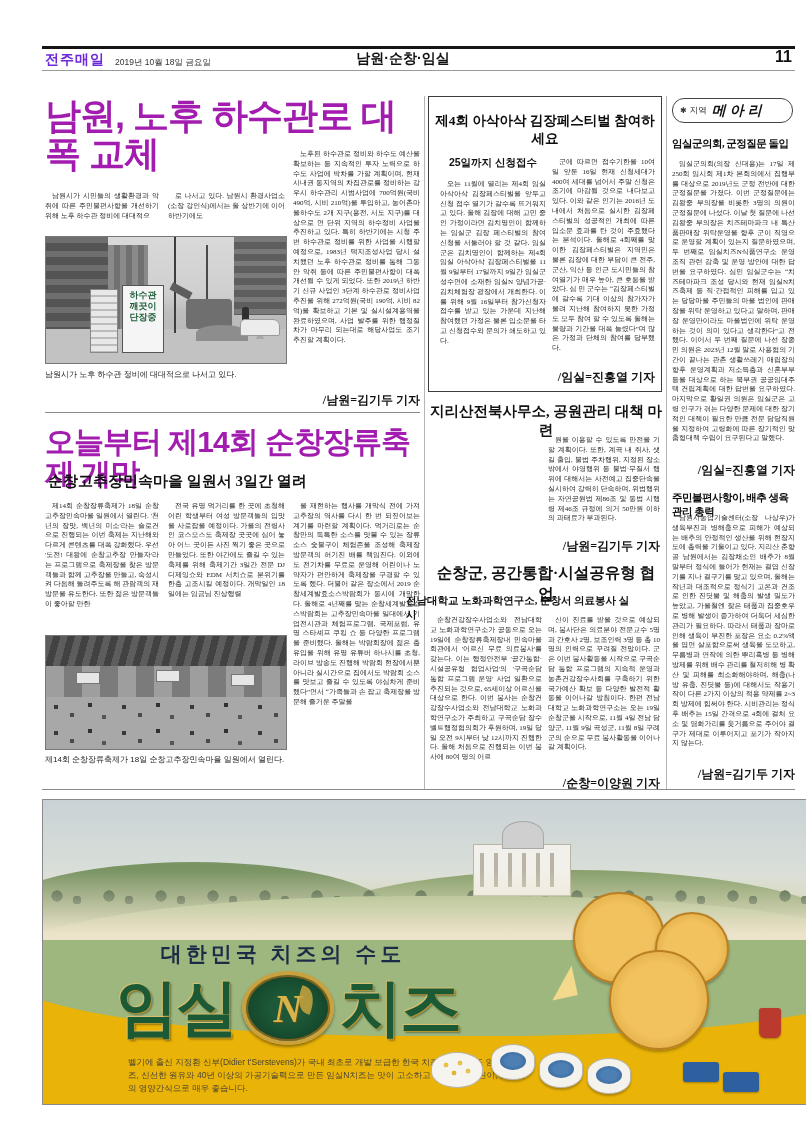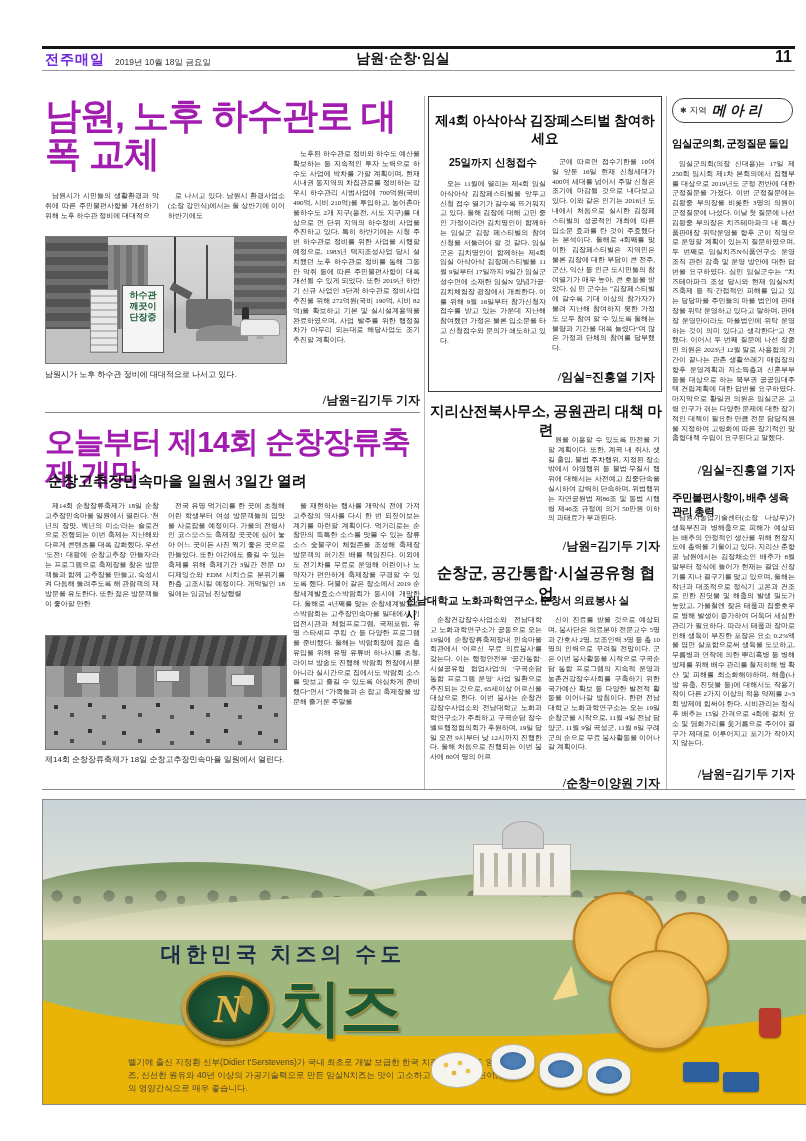--- a/index.html
+++ b/index.html
@@ -234,20 +234,21 @@
       <div class="ad-hill2"></div>
       <div class="ad-hill1"></div>
       <div class="ad-trees"></div>
       <div class="ad-bldg"></div>
       <div class="ad-hill3"></div>
       <div class="ad-fade"></div>
     </div>
 
     <div class="ad-slogan">대한민국 치즈의 수도</div>
     <div class="ad-brand">
+      <span class="brand-txt">임실</span>
       <span class="brand-oval">
         <span class="leaf"></span>
         <span class="n">N</span>
       </span>
       <span class="brand-txt">치즈</span>
     </div>
     <div class="ad-desc">벨기에 출신 지정환 신부(Didier t'Serstevens)가 국내 최초로 개발 보급한 한국 치즈산업의 원조 임실N치즈, 신선한 원유와 40년 이상의 가공기술력으로 만든 임실N치즈는 맛이 고소하고 담백하여 어린이, 노약자의 영양간식으로 매우 좋습니다.</div>
 
     <div class="cheese" style="left:530px;top:92px;width:88px;height:88px;"></div>
     <div class="cheese" style="left:612px;top:112px;width:70px;height:70px;"></div>

